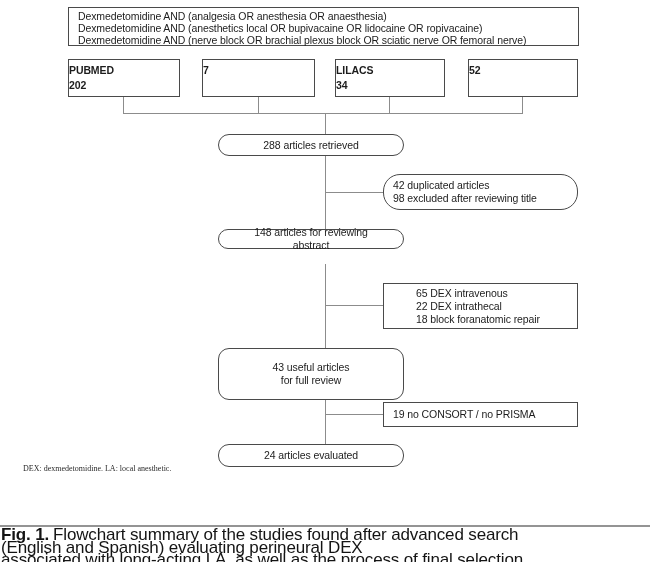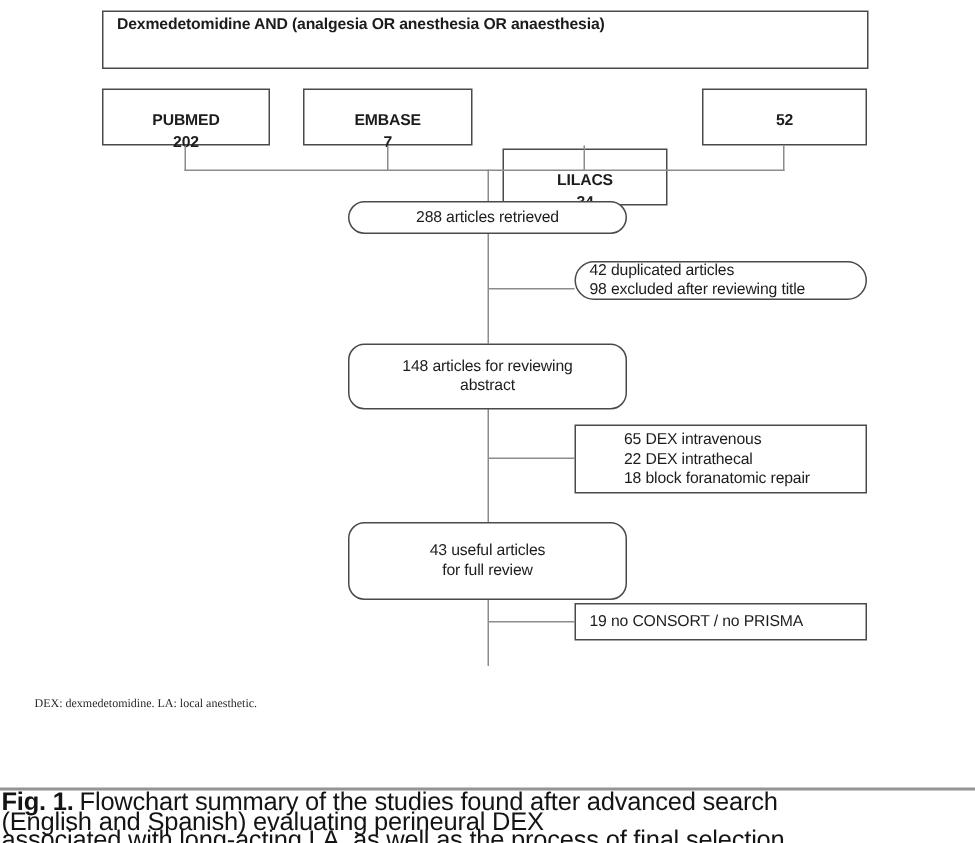--- a/index.html
+++ b/index.html
@@ -17,57 +17,55 @@
     border: 1px solid #4a4a4a;
     background: #ffffff;
     box-sizing: border-box;
     font-size: 10.5px;
     letter-spacing: -0.1px;
   }
   
   .search-box {
     left: 68px; top: 7px; width: 511px; height: 39px;
     padding: 2px 0 0 9px;
-    font-weight: bold;
   }
   .search-box .qline { line-height: 12px; white-space: nowrap; }
   
   .db-box {
     top: 59px; height: 38px;
-    text-align: center;
-    padding-top: 13px;
+    padding-top: 3px;
   }
   .db-name { font-weight: bold; line-height: 15px; }
   .db-count { line-height: 14px; font-weight: bold; }
   .db-pubmed   { left: 68px;  width: 112px; }
   .db-embase   { left: 202px; width: 113px; }
-  .db-lilacs   { left: 335px; width: 110px; margin-top: 40px; }
+  .db-lilacs   { left: 335px; width: 110px; }
   .db-cochrane { left: 468px; width: 110px; }
   
   .flow-box {
-    left: 232px; width: 186px;
+    left: 218px; width: 186px;
     display: flex; align-items: center; justify-content: center;
     text-align: center;
     white-space: pre-line;
     line-height: 13px;
     border-radius: 11px;
   }
   .fb-retrieved { top: 134px; height: 22px; }
-  .fb-abstract  { top: 229px; height: 44px; }
+  .fb-abstract  { top: 229px; height: 20px; }
   .fb-full      { top: 348px; height: 52px; }
   .fb-evaluated { top: 444px; height: 23px; }
   
   .side-box {
     left: 383px; width: 195px;
     display: flex; flex-direction: column; justify-content: center;
     padding-left: 9px;
     white-space: pre-line;
     line-height: 13px;
   }
-  .sb-title    { top: 174px; height: 26px; border-radius: 17px; }
+  .sb-title    { top: 174px; height: 36px; border-radius: 17px; }
   .sb-abstract { top: 283px; height: 46px; padding-left: 32px; }
   .sb-full     { top: 402px; height: 25px; }
   
   .vline, .hline { position: absolute; background: #8c8c8c; }
   .vline { width: 1px; }
   .hline { height: 1px; }
   .stub-1 { left: 123px; top: 97px;  height: 17px; }
   .stub-2 { left: 258px; top: 97px;  height: 17px; }
   .stub-3 { left: 389px; top: 97px;  height: 17px; }
   .stub-4 { left: 522px; top: 97px;  height: 17px; }
@@ -103,28 +101,29 @@
   }
   .cap-label { font-weight: bold; margin-right: 4px; }
 </style>
 </head>
 <body>
 
 <div class="page">
 
   <div class="box search-box">
     <div class="qline">Dexmedetomidine AND (analgesia OR anesthesia OR anaesthesia)</div>
+    <div class="qline">Dexmedetomidine AND (anesthetics local OR bupivacaine OR lidocaine OR ropivacaine)</div>
+    <div class="qline">Dexmedetomidine AND (nerve block OR brachial plexus block OR sciatic nerve OR femoral nerve)</div>
   </div>
 
   <div class="box db-box db-pubmed">
     <div class="db-name">PUBMED</div>
     <div class="db-count">202</div>
   </div>
   <div class="box db-box db-embase">
-    <div class="db-name">EMBASE</div>
     <div class="db-count">7</div>
   </div>
   <div class="box db-box db-lilacs">
     <div class="db-name">LILACS</div>
     <div class="db-count">34</div>
   </div>
   <div class="box db-box db-cochrane">
     <div class="db-count">52</div>
   </div>
 
@@ -139,20 +138,21 @@
   <div class="vline trunk-2"></div>
   <div class="hline branch-2"></div>
   <div class="vline trunk-3"></div>
   <div class="hline branch-3"></div>
 
   <div class="box flow-box fb-retrieved">288 articles retrieved</div>
   <div class="box flow-box fb-abstract">148 articles for reviewing
 abstract</div>
   <div class="box flow-box fb-full">43 useful articles
 for full review</div>
+  <div class="box flow-box fb-evaluated">24 articles evaluated</div>
 
   <div class="box side-box sb-title">42 duplicated articles
 98 excluded after reviewing title</div>
   <div class="box side-box sb-abstract">65 DEX intravenous
 22 DEX intrathecal
 18 block foranatomic repair</div>
   <div class="box side-box sb-full">19 no CONSORT / no PRISMA</div>
 
   <div class="footnote">DEX: dexmedetomidine. LA: local anesthetic.</div>
 

